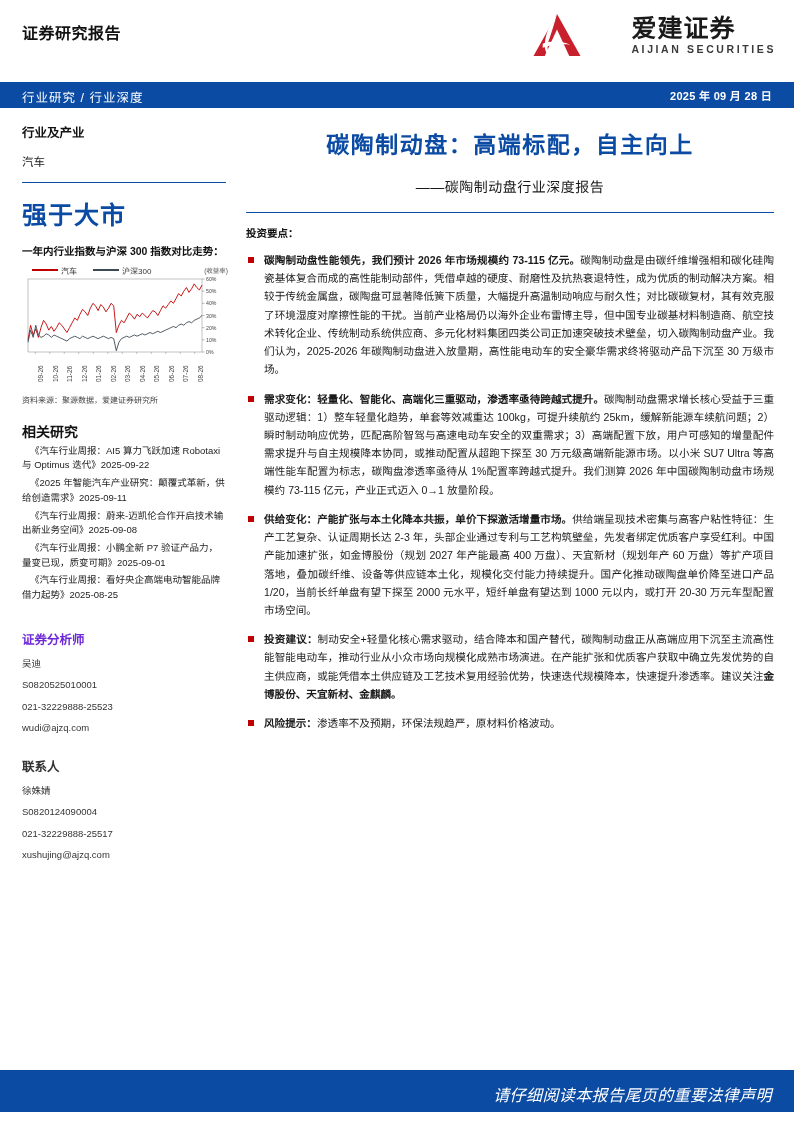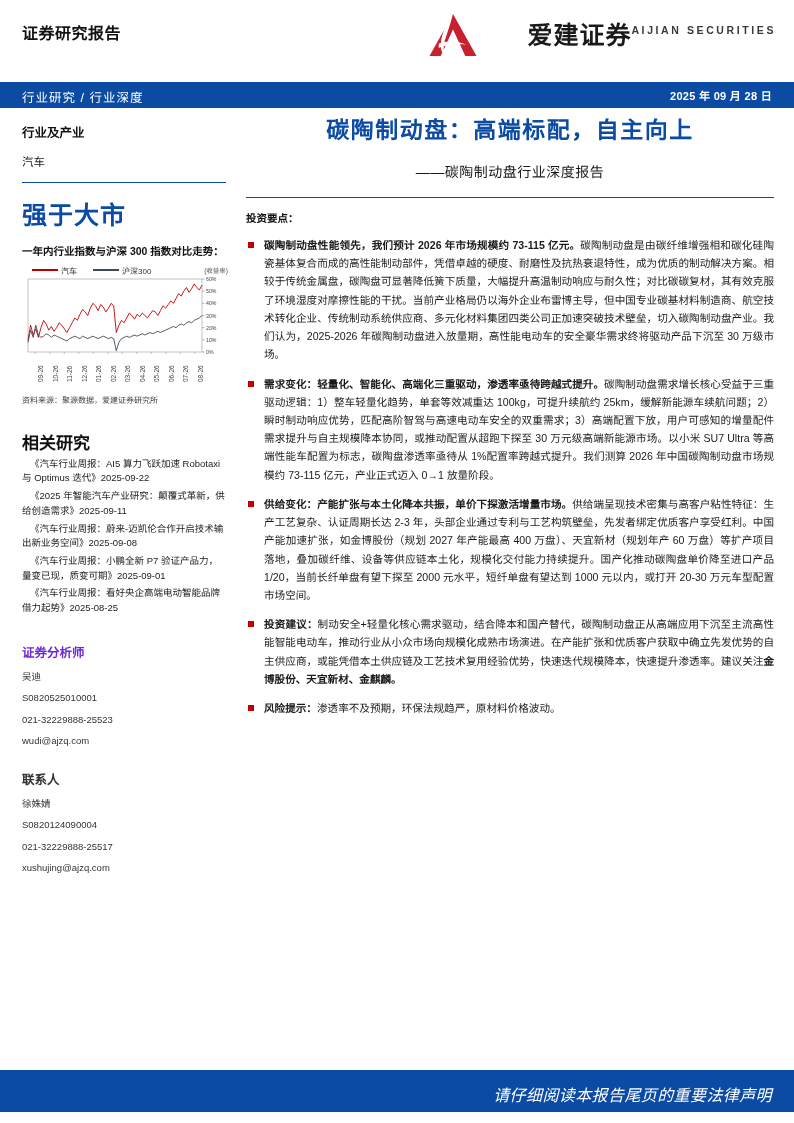--- a/index.html
+++ b/index.html
@@ -19,21 +19,21 @@
   }
   .masthead-title {
     position:absolute; left:22px; top:20px;
     font-size:16px; font-weight:bold; letter-spacing:.5px; color:#111;
   }
   .logo-wrap {
     position:absolute; right:18px; top:12px;
     display:flex; align-items:center; gap:8px;
   }
   .logo-mark { width:52px; height:46px; display:block; }
-  .logo-text { display:flex; flex-direction:row; justify-content:center;margin-left:40px; }
+  .logo-text { display:flex; flex-direction:column; justify-content:center;margin-left:40px; }
   .logo-cn {
     font-size:25px; font-weight:bold; letter-spacing:1px; color:#1a1a1a;
     line-height:1.05;
   }
   .logo-en {
     font-size:10.5px; letter-spacing:2.6px; color:#3a3a3a; font-weight:bold;
     margin-top:2px; text-align:center;
   }
 
   
@@ -76,31 +76,31 @@
   .chart-svg { display:block; }
   .xaxis-labels {
     display:flex; position:relative; height:30px; margin-left:6px; width:160px;
   }
   .xlab {
     position:absolute; font-size:6.5px; color:#444;
     transform:rotate(-90deg); transform-origin:left top; white-space:nowrap;
   }
   .lc-source { font-size:8px; color:#444; margin-top:8px; }
 
-  .lc-section-title { font-size:17px; font-weight:bold; color:#111; margin-top:24px; }
+  .lc-section-title { font-size:14px; font-weight:bold; color:#111; margin-top:16px; }
   .lc-rel-item { font-size:9.5px; color:#222; line-height:1.55; margin-top:3px;
                  text-indent:8px; }
 
   .lc-analyst-title { font-size:12.5px; font-weight:bold; color:#6d28d9; margin-top:26px; }
   .lc-analyst-line { font-size:9.5px; color:#333; line-height:1.1; margin-top:11px; }
   .lc-contact-title { font-size:12.5px; font-weight:bold; color:#333; margin-top:22px; }
 
   
   .maincol {
-    position:absolute; left:246px; top:108px; width:528px;
+    position:absolute; left:246px; top:123px; width:528px;
   }
   .report-title {
     font-size:23px; font-weight:bold; color:#0b4ba3; letter-spacing:1.5px;
     text-align:center; margin-top:3px;
   }
   .report-subtitle {
     font-size:14px; color:#1a1a1a; text-align:center; margin-top:16px;
     letter-spacing:.5px;
   }
   .main-rule { border-top:1.6px solid #0b4ba3; margin-top:16px; }

